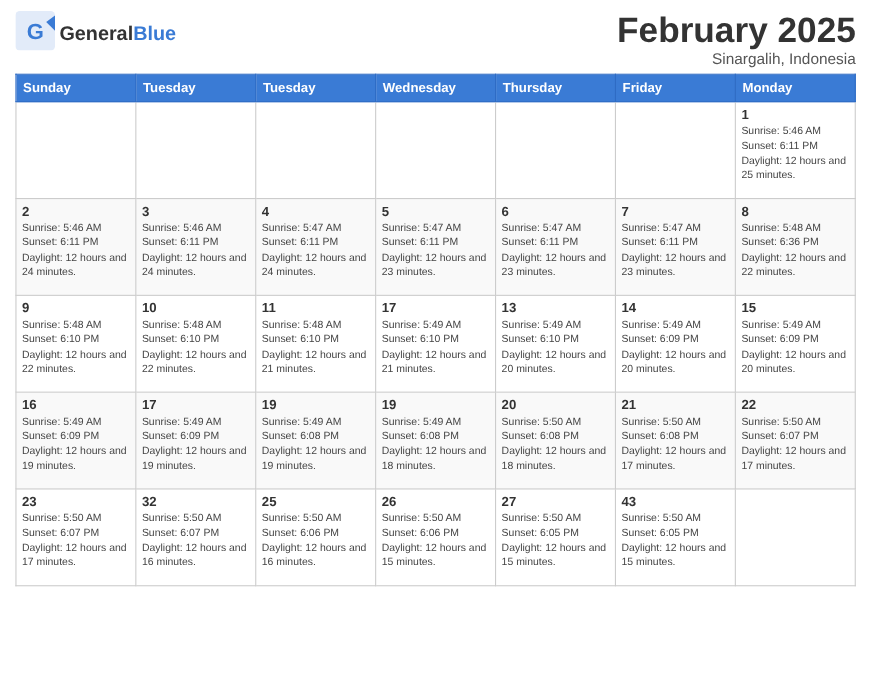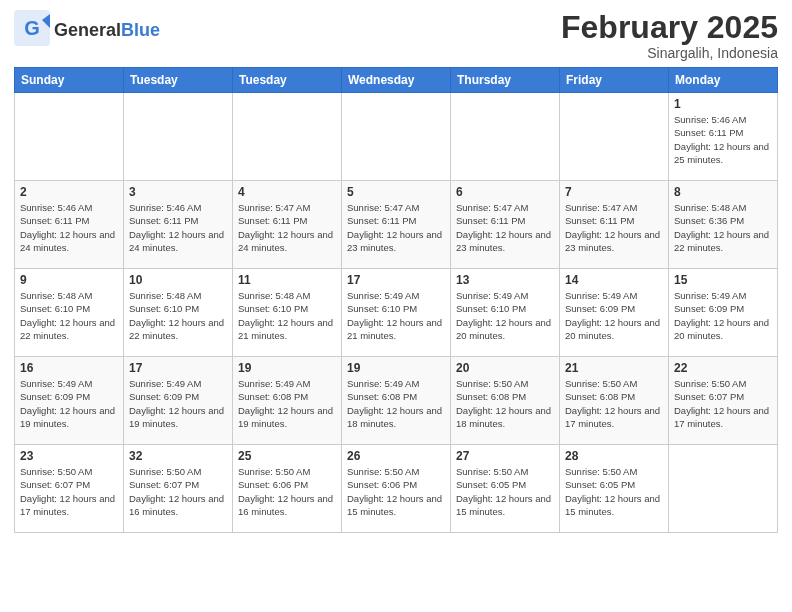--- a/index.html
+++ b/index.html
@@ -328,21 +328,21 @@
 and 15 minutes.</div>
           </td>
           <td>
             <span class="day-number">27</span>
             <div class="day-info">Sunrise: 5:50 AM
 Sunset: 6:05 PM
 Daylight: 12 hours
 and 15 minutes.</div>
           </td>
           <td>
-            <span class="day-number">28</span>
+            <span class="day-number">43</span>
             <div class="day-info">Sunrise: 5:50 AM
 Sunset: 6:05 PM
 Daylight: 12 hours
 and 15 minutes.</div>
           </td>
           <td class="empty-cell"></td>
         </tr>
       </tbody>
   </table>
 </div>

